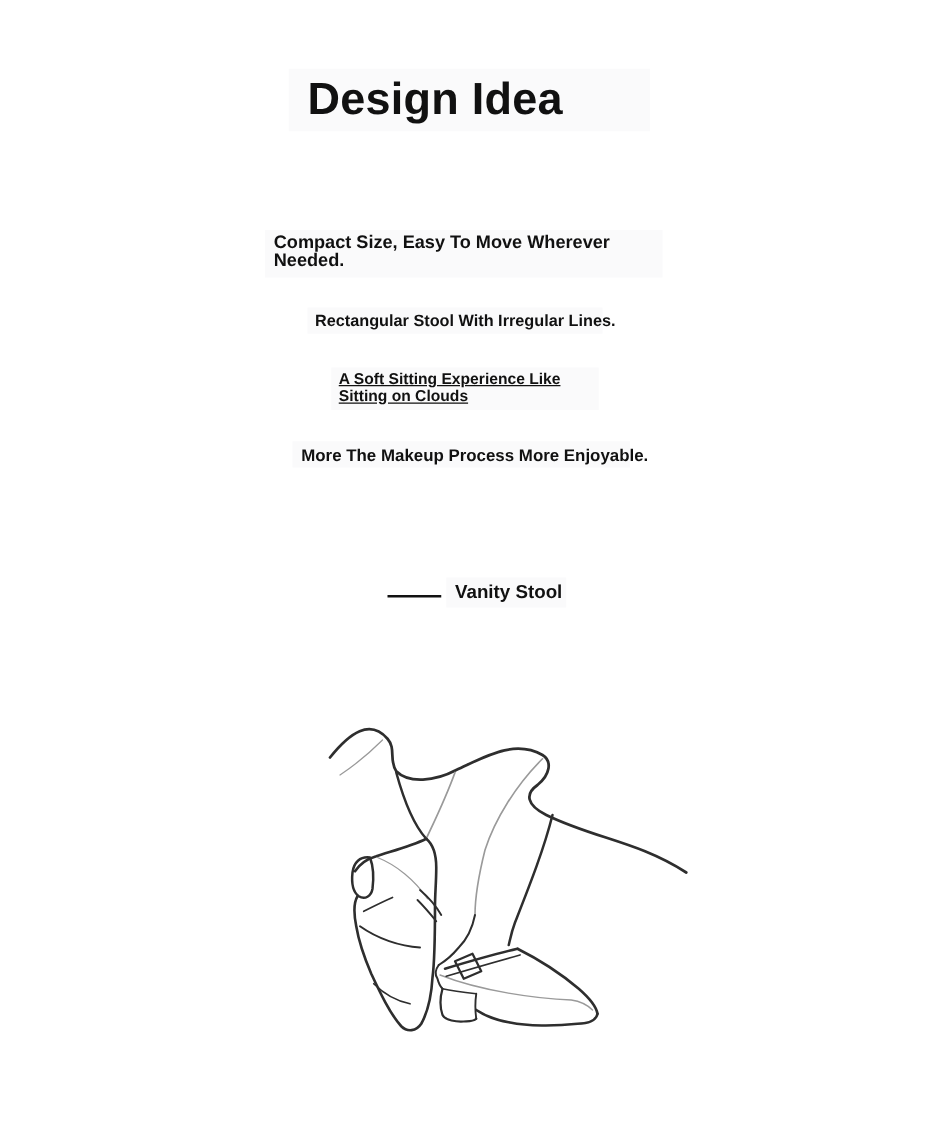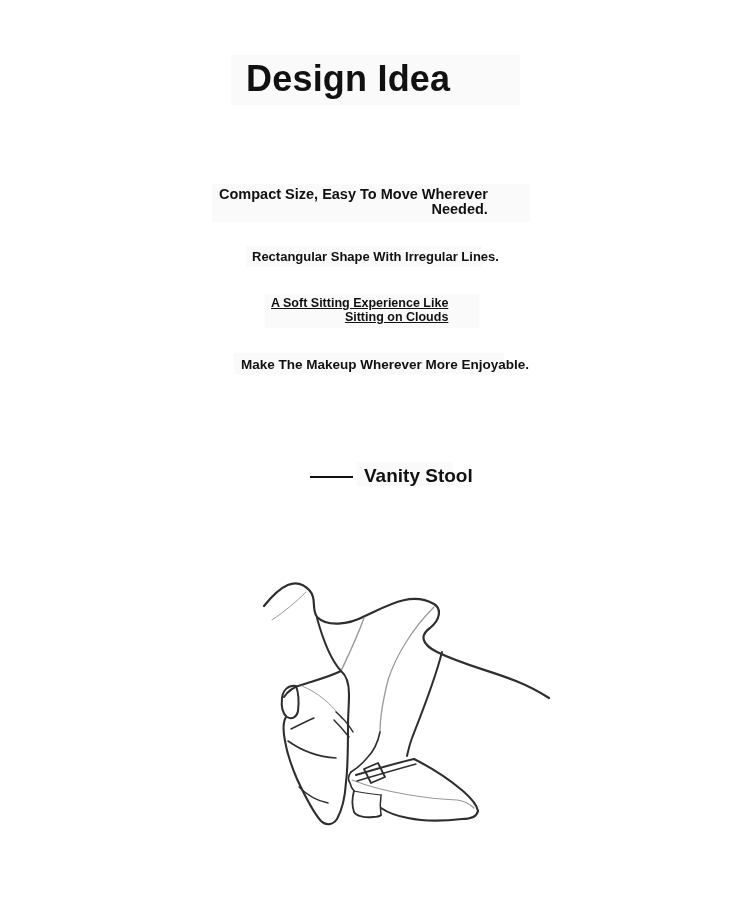--- a/index.html
+++ b/index.html
@@ -18,31 +18,31 @@
     color:var(--text);
   }
   .abs{position:absolute;}
   .tint{background:var(--panel-tint);}
   .title{
     left:246px;top:60px;
     font-size:36px;font-weight:bold;letter-spacing:0.2px;
     line-height:38px;white-space:nowrap;
   }
   .title-bg{left:231px;top:55px;width:289px;height:50px;}
-  .feature{font-weight:bold;text-align:right;}
+  .feature{font-weight:bold;}
   .f1{left:219px;top:187px;font-size:14.5px;line-height:15px;}
   .f1-bg{left:212px;top:184px;width:318px;height:38px;}
   .f2{left:252px;top:249px;font-size:13px;line-height:15px;white-space:nowrap;}
   .f2-bg{left:246px;top:246px;width:236px;height:21px;}
   .f3{left:271px;top:297px;font-size:12.5px;line-height:13.5px;text-decoration:underline;}
   .f3-bg{left:265px;top:294px;width:214px;height:34px;}
   .f4{left:241px;top:357px;font-size:13.5px;line-height:15px;white-space:nowrap;}
   .f4-bg{left:234px;top:353px;width:270px;height:21px;}
   .label-line{left:310px;top:476px;width:43px;height:2px;background:var(--divider);}
-  .label-text{left:364px;top:465px;font-size:19px;font-weight:bold;white-space:nowrap;}
+  .label-text{left:364px;top:465px;font-size:15px;font-weight:bold;white-space:nowrap;}
   .label-bg{left:357px;top:462px;width:96px;height:24px;}
   .sketch{left:250px;top:570px;width:310px;height:260px;}
   .sketch path{fill:none;stroke-linecap:round;stroke-linejoin:round;}
   .sk-main{stroke:var(--sketch-primary);}
   .sk-light{stroke:var(--sketch-light);}
 </style>
 </head>
 <body>
 
 <div class="abs tint title-bg"></div>
@@ -53,30 +53,30 @@
 <div class="abs tint label-bg"></div>
 
 <h1 class="abs title" style="margin:0;">Design Idea</h1>
 
 <div class="abs feature f1">
   <div>Compact Size, Easy To Move Wherever</div>
   <div>Needed.</div>
 </div>
 
 <div class="abs feature f2">
-  <div>Rectangular Shape With Irregular Lines.</div>
+  <div>Rectangular Stool With Irregular Lines.</div>
 </div>
 
 <div class="abs feature f3">
   <div>A Soft Sitting Experience Like</div>
   <div>Sitting on Clouds</div>
 </div>
 
 <div class="abs feature f4">
-  <div>Make The Makeup Wherever More Enjoyable.</div>
+  <div>More The Makeup Process More Enjoyable.</div>
 </div>
 
 <div class="abs label-line"></div>
 <div class="abs label-text">Vanity Stool</div>
 
 <svg class="abs sketch" viewBox="0 0 310 260" aria-hidden="true">
 
   <path class="sk-main" stroke-width="2.2" d="M 14,36 C 30,16 46,5 60,21 C 67,29 61,38 67,47 C 77,57 98,55 115,46 C 137,36 161,21 184,34 C 192,39 190,50 180,58 C 170,65 171,74 187,82 C 226,101 260,103 299,128"></path>
   <path class="sk-light" stroke-width="1" d="M 56,22 C 46,32 34,42 22,50"></path>
 

